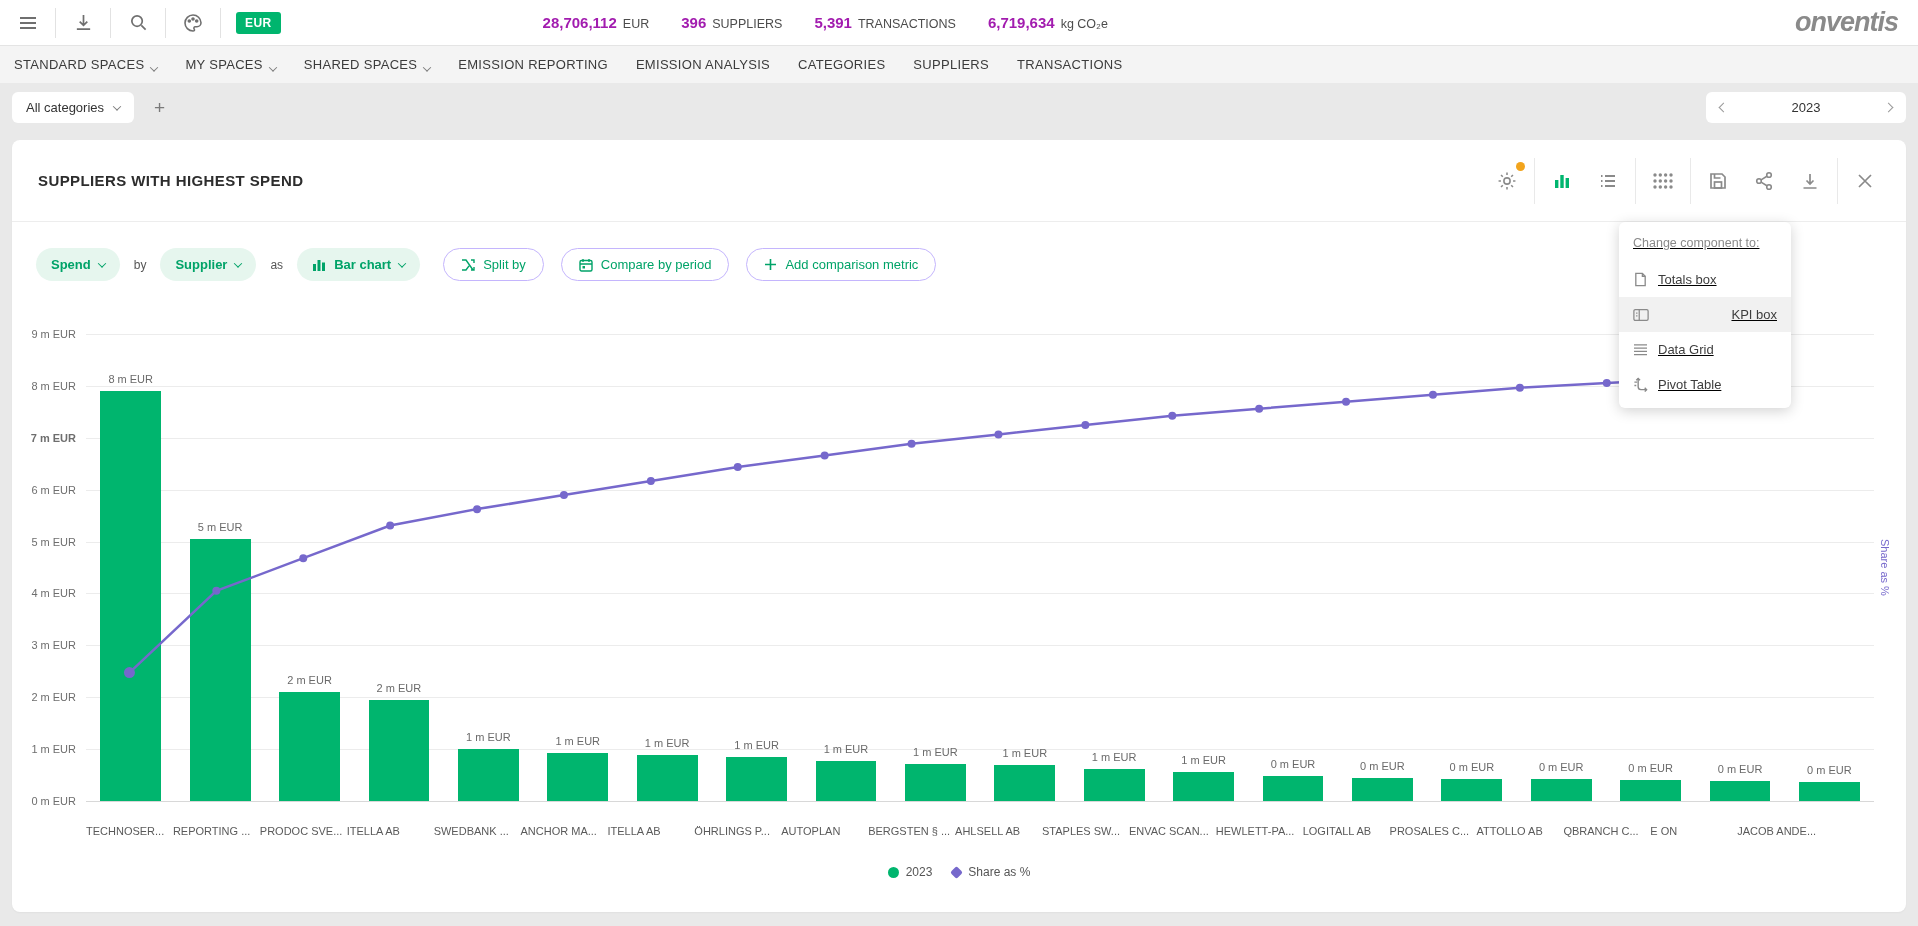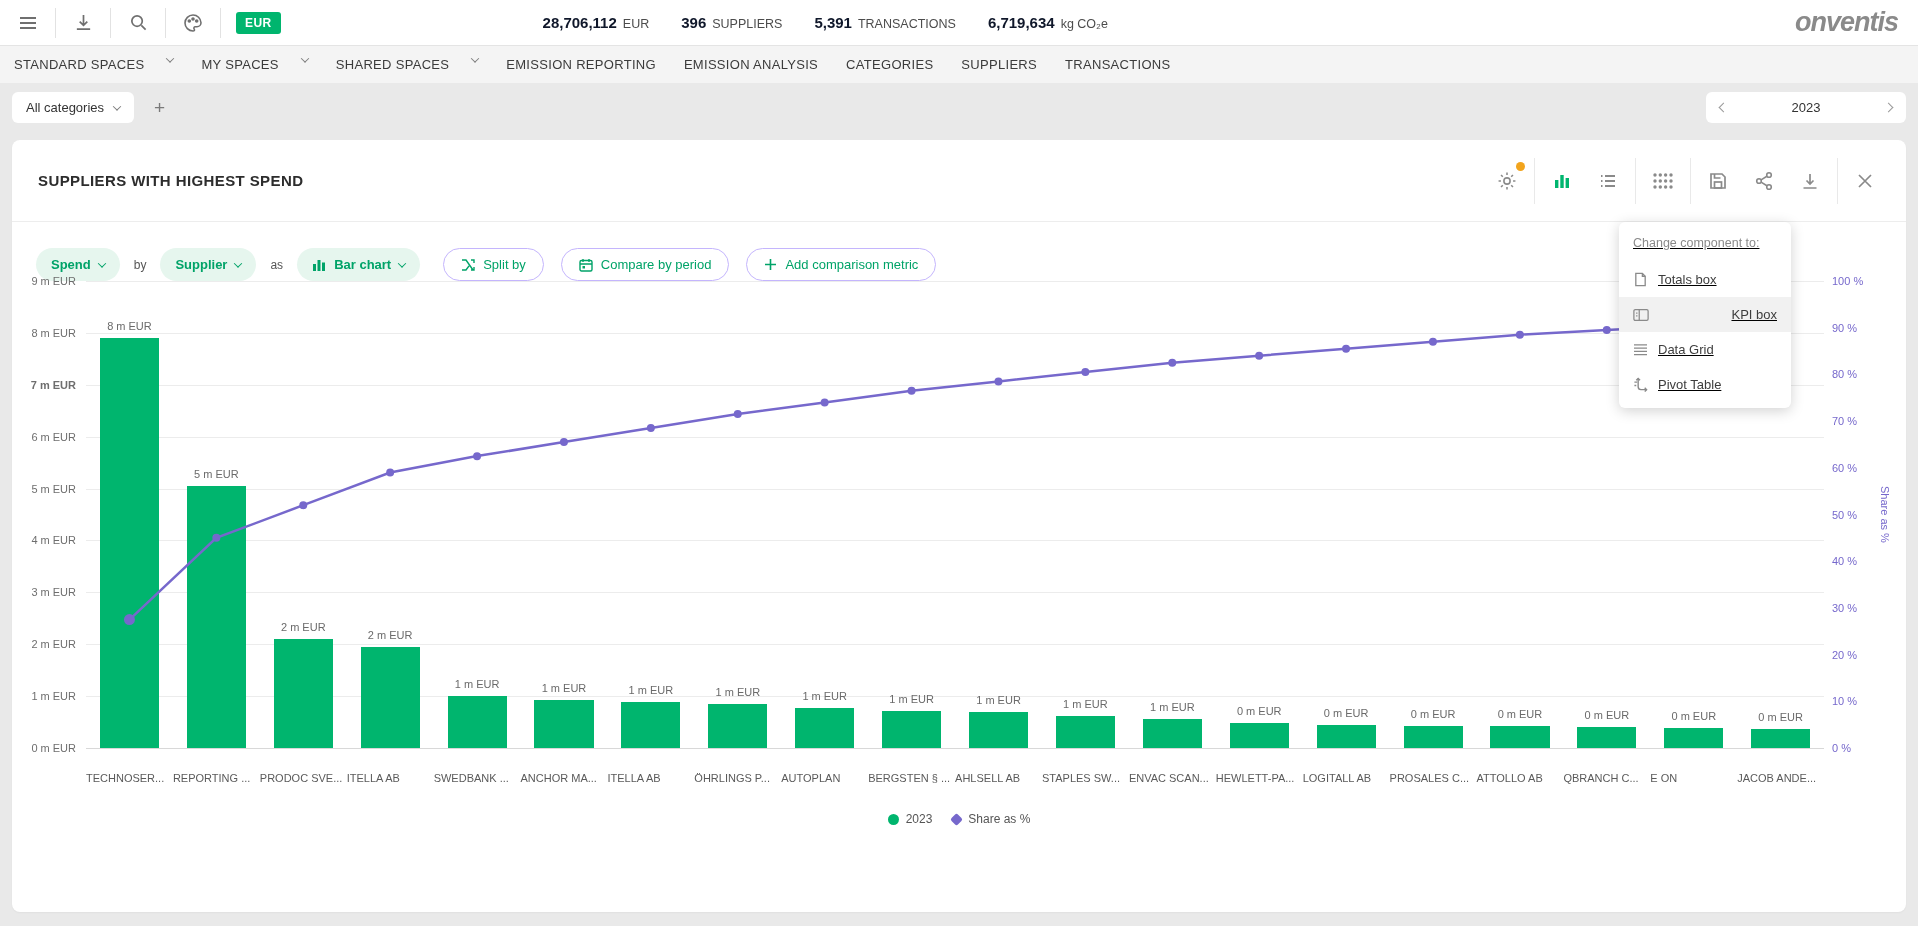--- a/index.html
+++ b/index.html
@@ -10,29 +10,29 @@
   .topbar { height:46px; background:#fff; display:flex; align-items:center;
     padding:0 20px 0 16px; border-bottom:1px solid #e4e4e4; }
   .tb-left { display:flex; align-items:center; }
   .tb-ic { width:24px; height:24px; display:flex; align-items:center; justify-content:center;
     color:#6f6f6f; cursor:pointer; }
   .tb-div { width:1px; height:30px; background:#e2e2e2; margin:0 15px; }
   .badge-eur { background:#00b56e; color:#fff; font-weight:bold; font-size:12px;
     padding:4px 9px; border-radius:3px; letter-spacing:.4px; }
   .stats { display:flex; align-items:baseline; gap:32px; margin-left:262px; }
   .stat { display:flex; align-items:baseline; gap:6px; white-space:nowrap; }
-  .stat .v { font-weight:bold; font-size:15px; color:#0f172a; }
+  .stat .v { font-weight:bold; font-size:15px; color:#a21caf; }
   .stat .u { font-size:12.5px; color:#4c4c4c; }
   .logo { margin-left:auto; font-size:27px; font-weight:bold; font-style:italic;
     color:#8a8a8a; letter-spacing:-1px; }
 
   
   .nav { height:37px; background:#f4f4f4; display:flex; align-items:center;
     gap:28px; padding:0 14px; }
-  .nav-item { display:flex; align-items:flex-start; gap:23px; font-size:13px; color:#3b3b3b;
+  .nav-item { display:flex; align-items:flex-end; gap:7px; font-size:13px; color:#3b3b3b;
     letter-spacing:.3px; cursor:pointer; white-space:nowrap; }
   .chev { width:6px; height:6px; border-right:1.6px solid #7d7d7d;
     border-bottom:1.6px solid #7d7d7d; transform:rotate(45deg) translate(-1px,-1px);
     display:inline-block; }
   .chev.green { border-color:#00a368; }
 
   
   .filterbar { height:57px; display:flex; align-items:flex-start; padding:9px 12px 0 12px; }
   .pill-white { background:#fff; border-radius:6px; display:flex; align-items:center;
     gap:10px; padding:8px 14px; font-size:13px; color:#333; cursor:pointer; }
@@ -60,21 +60,21 @@
   
   .controls { display:flex; align-items:center; gap:9px; padding:26px 24px 0 24px; }
   .pill-filled { background:#e6f6ee; color:#00a368; font-weight:bold; font-size:13px;
     border-radius:17px; padding:9px 15px; display:flex; align-items:center; gap:8px; cursor:pointer; }
   .pill-outline { border:1px solid #c4b5fd; color:#00a368; font-size:13px;
     border-radius:18px; padding:8px 17px; display:flex; align-items:center; gap:8px;
     background:#fff; cursor:pointer; }
   .conj { font-size:12px; color:#555; margin:0 5px; }
 
   
-  .chart-area { display:flex; padding:0 10px; }
+  .chart-area { display:flex; margin-top:53px; padding:0 10px; }
   .y-left  { width:64px; position:relative; height:467px; }
   .y-left  .tick { position:absolute; right:10px; transform:translateY(-50%);
     font-size:11px; color:#6e6e6e; white-space:nowrap; }
   .plot { flex:1; position:relative; height:467px; }
   .gridline { position:absolute; left:0; right:0; height:1px; background:#ececec; }
   .gridline.zero { background:#d8d8d8; }
   .bars-layer { position:absolute; left:0; right:0; top:0; bottom:0; display:flex;
     align-items:flex-end; }
   .bar-group { flex:1; position:relative; display:flex; justify-content:center;
     align-items:flex-end; height:100%; }
@@ -483,33 +483,20 @@
           <circle cx="1086.25" cy="81.72500000000002" r="4" fill="#7668cc"></circle>
           <circle cx="1173.15" cy="74.72000000000003" r="4" fill="#7668cc"></circle>
           <circle cx="1260.05" cy="67.71500000000003" r="4" fill="#7668cc"></circle>
           <circle cx="1346.95" cy="60.70999999999998" r="4" fill="#7668cc"></circle>
           <circle cx="1433.85" cy="53.704999999999984" r="4" fill="#7668cc"></circle>
           <circle cx="1520.75" cy="49.03499999999997" r="4" fill="#7668cc"></circle>
           <circle cx="1607.65" cy="44.36500000000001" r="4" fill="#7668cc"></circle>
           <circle cx="1694.55" cy="39.69499999999999" r="4" fill="#7668cc"></circle>
         </svg>
     </div>
-    <div class="y-right">
-        <div class="tick" style="top: 0px;">100 %</div>
-        <div class="tick" style="top: 46.7px;">90 %</div>
-        <div class="tick" style="top: 93.4px;">80 %</div>
-        <div class="tick" style="top: 140.1px;">70 %</div>
-        <div class="tick" style="top: 186.8px;">60 %</div>
-        <div class="tick" style="top: 233.5px;">50 %</div>
-        <div class="tick" style="top: 280.2px;">40 %</div>
-        <div class="tick" style="top: 326.9px;">30 %</div>
-        <div class="tick" style="top: 373.6px;">20 %</div>
-        <div class="tick" style="top: 420.3px;">10 %</div>
-        <div class="tick" style="top: 467px;">0 %</div>
-      </div>
     <div class="y-right-title">
       <span>Share as %</span>
     </div>
   </div>
 
   <div class="x-row">
     <div class="x-spacer-l"></div>
     <div class="x-cells">
         <div class="x-cell">TECHNOSER...</div>
         <div class="x-cell">REPORTING ...</div>

